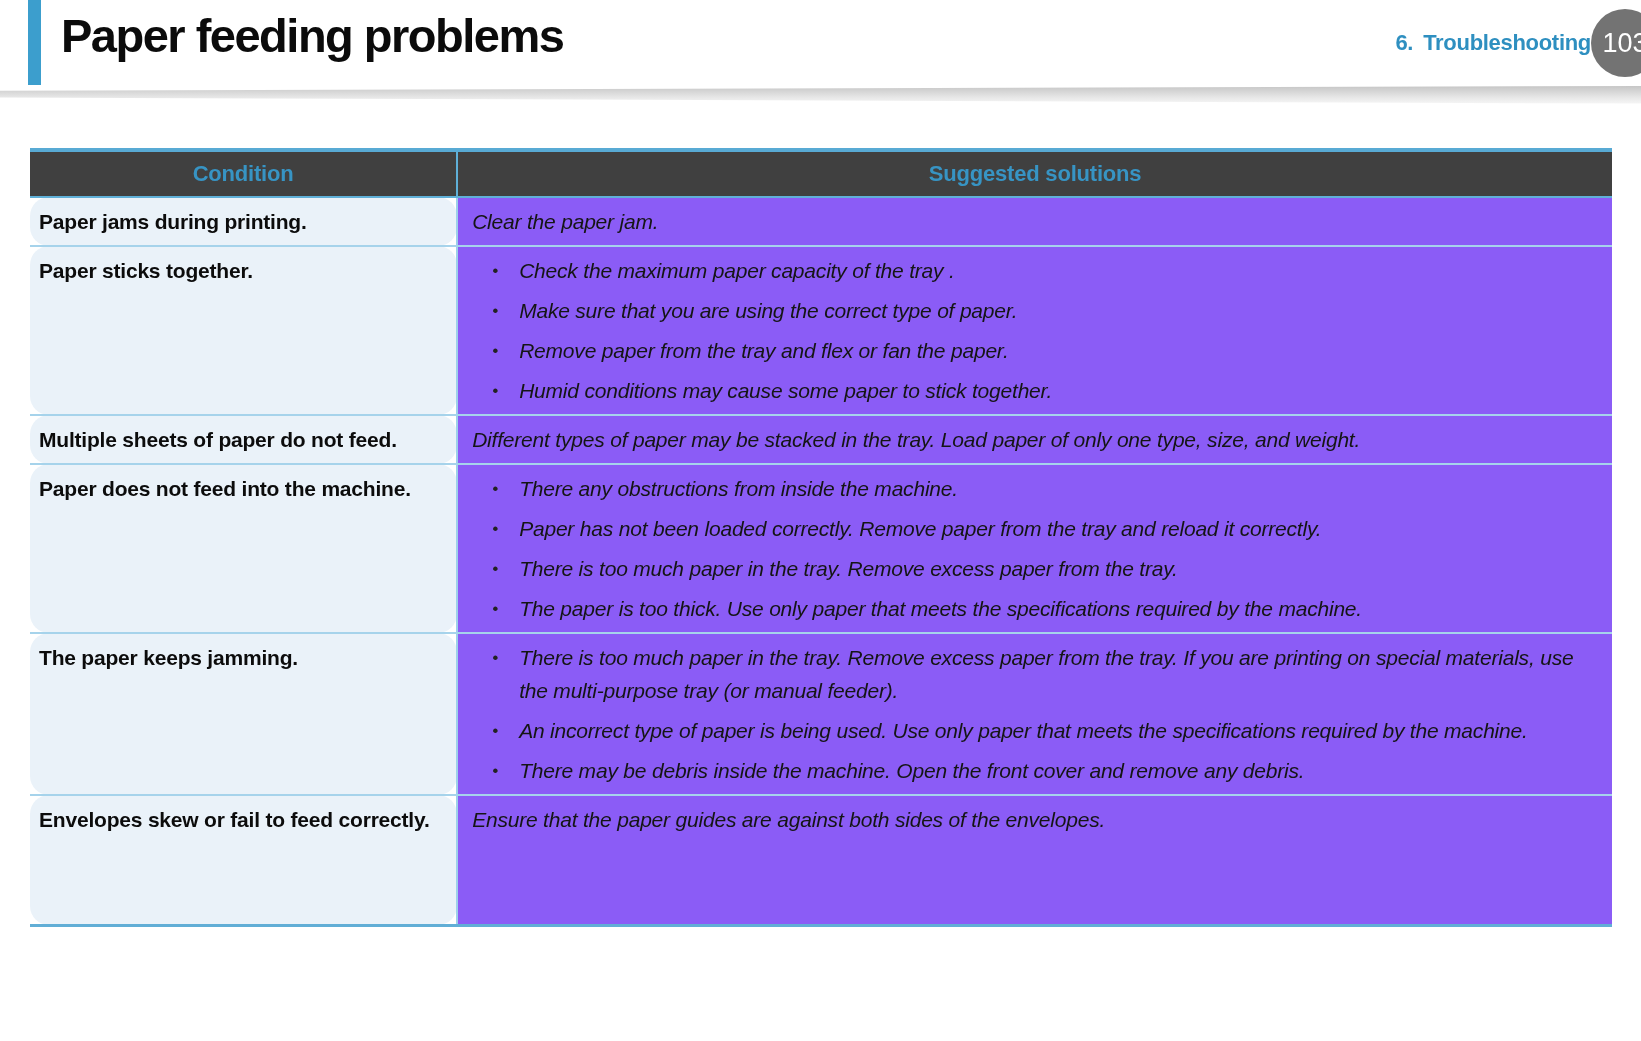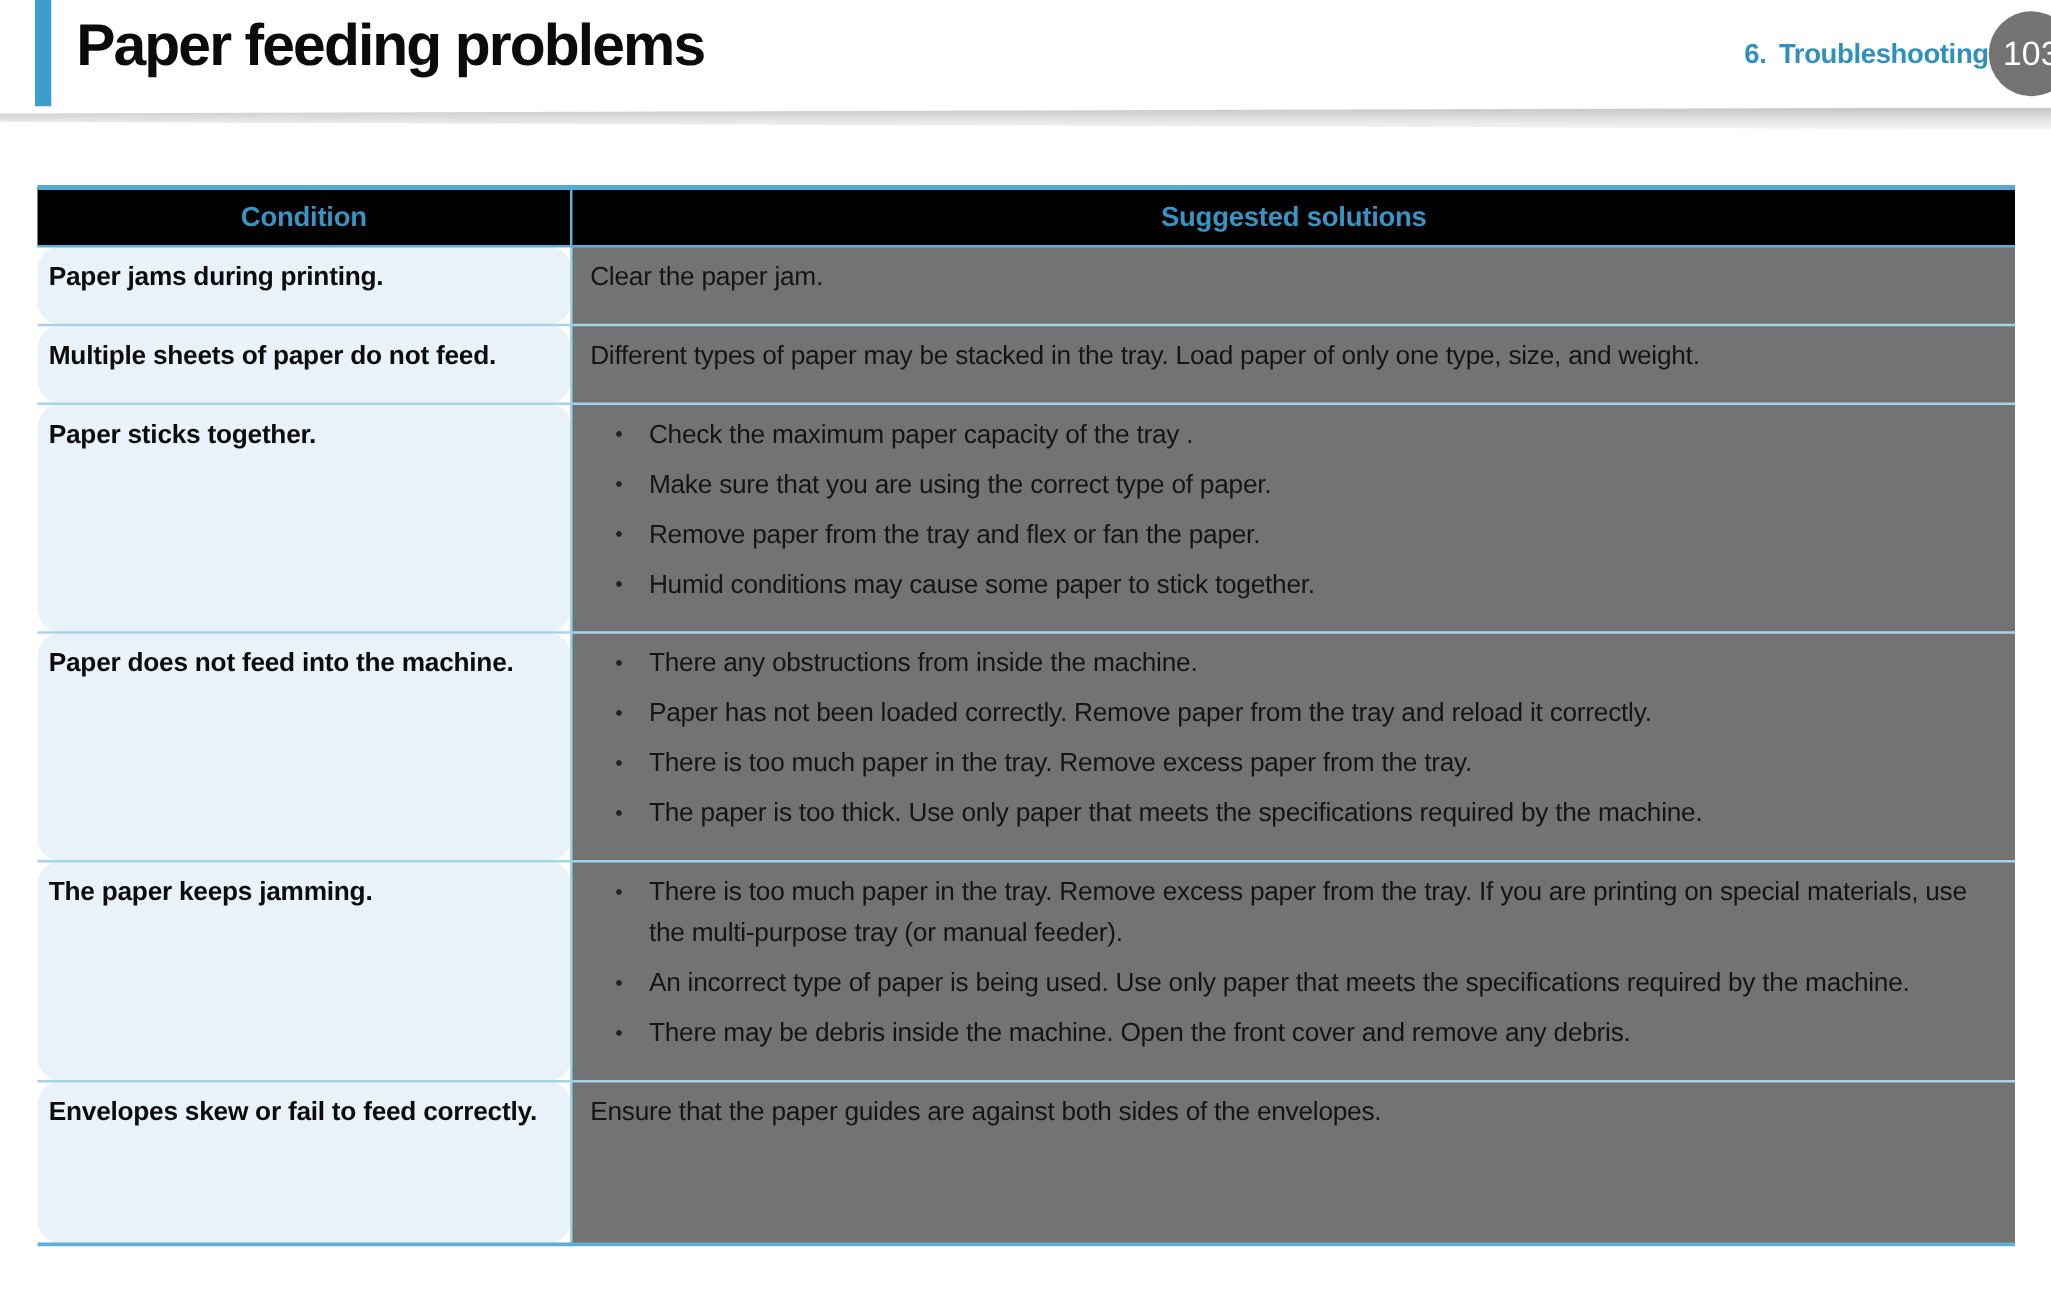--- a/index.html
+++ b/index.html
@@ -74,21 +74,21 @@
     width: 100%;
     border-collapse: collapse;
     border-top: 4px solid #58aad4;
     border-bottom: 3px solid #61aed6;
     table-layout: fixed;
   }
   col.c1 { width: 27%; }
   col.c2 { width: 73%; }
 
   thead th {
-    background: #000000;
+    background: #404040;
     color: #3794c4;
     font-size: 22px;
     font-weight: 700;
     height: 47px;
     text-align: center;
     vertical-align: middle;
     border-bottom: 2px solid #5fb0d8;
     letter-spacing: -0.2px;
   }
   thead th.h1 { border-right: 2px solid #5fb0d8; }
@@ -102,23 +102,24 @@
   }
   tbody td.cond {
     background: #eaf2f9;
     border-right: 2px solid #9ed0ea;
     font-weight: 700;
     color: #0c0c0c;
     padding: 7px 14px 7px 9px;
     border-radius: 19px;
   }
   tbody td.sol {
-    background: #737373;
+    background: #8b5cf6;
     color: #151515;
-    padding: 7px 16px 21px 14px;
+    padding: 7px 16px 7px 14px;
+    font-style: italic;
   }
   tbody td.sol p { margin: 0; }
 
   tbody td.sol ul {
     list-style: none;
   }
   tbody td.sol ul li {
     position: relative;
     padding-left: 47px;
     margin-bottom: 7px;
@@ -162,37 +163,37 @@
       </tr>
     </thead>
     <tbody>
         <tr>
           <td class="cond"><span>Paper jams during printing.</span></td>
           <td class="sol">
             <p>Clear the paper jam.</p>
           </td>
         </tr>
         <tr>
-          <td class="cond"><span>Multiple sheets of paper do not feed.</span></td>
-          <td class="sol">
-            <p>Different types of paper may be stacked in the tray. Load paper of only one type, size, and weight.</p>
-          </td>
-        </tr>
-        <tr>
           <td class="cond"><span>Paper sticks together.</span></td>
           <td class="sol">
             <ul>
               <li>Check the maximum paper capacity of the tray .</li>
               <li>Make sure that you are using the correct type of paper.</li>
               <li>Remove paper from the tray and flex or fan the paper.</li>
               <li>Humid conditions may cause some paper to stick together.</li>
             </ul>
           </td>
         </tr>
         <tr>
+          <td class="cond"><span>Multiple sheets of paper do not feed.</span></td>
+          <td class="sol">
+            <p>Different types of paper may be stacked in the tray. Load paper of only one type, size, and weight.</p>
+          </td>
+        </tr>
+        <tr>
           <td class="cond"><span>Paper does not feed into the machine.</span></td>
           <td class="sol">
             <ul>
               <li>There any obstructions from inside the machine.</li>
               <li>Paper has not been loaded correctly. Remove paper from the tray and reload it correctly.</li>
               <li>There is too much paper in the tray. Remove excess paper from the tray.</li>
               <li>The paper is too thick. Use only paper that meets the specifications required by the machine.</li>
             </ul>
           </td>
         </tr>

